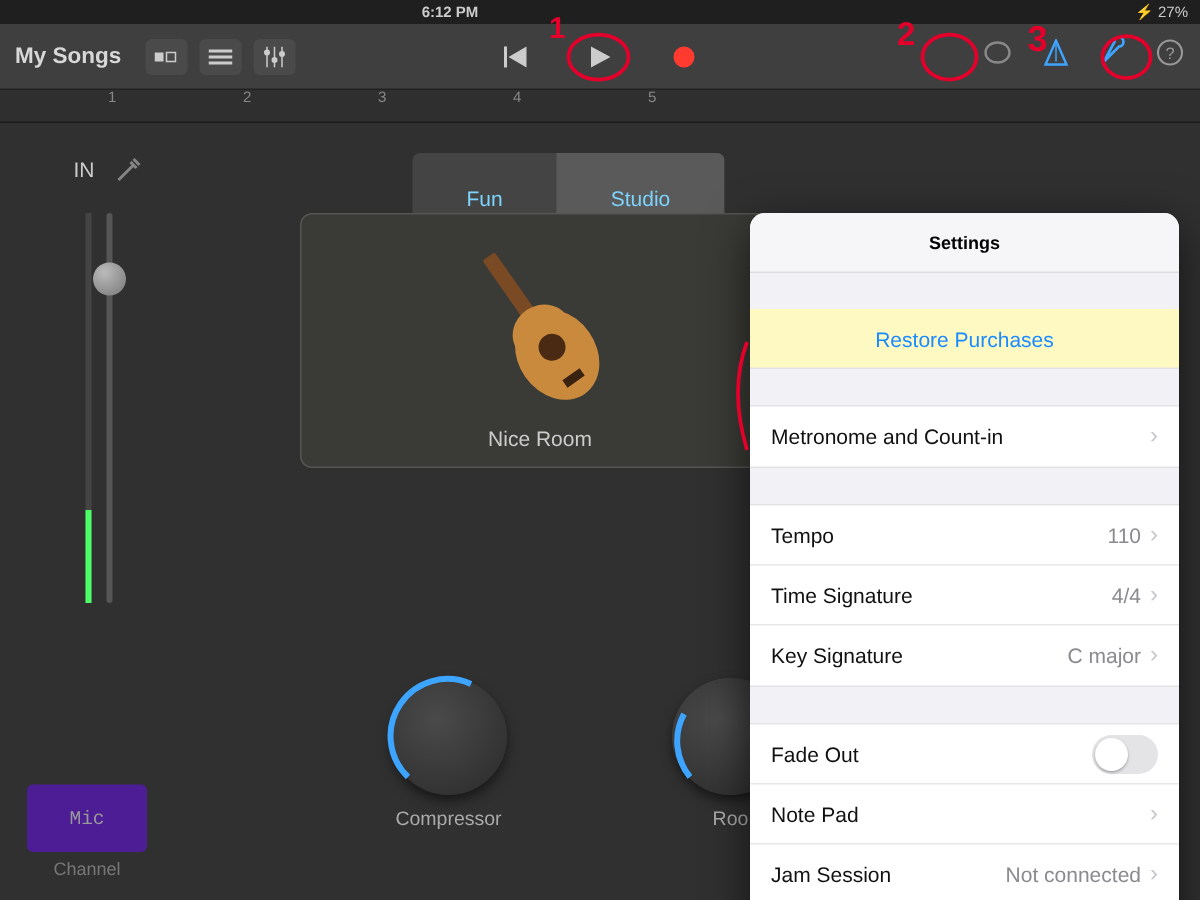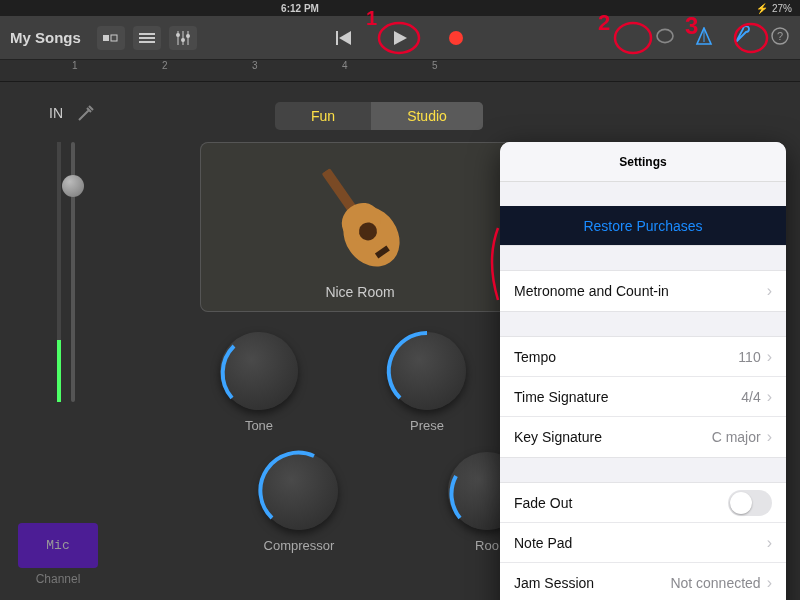--- a/index.html
+++ b/index.html
@@ -29,21 +29,21 @@
 .plug-svg { opacity:.7; }
 .slider-track { width:4px; height:260px; background:#555; border-radius:2px; position:relative; }
 .slider-thumb { position:absolute; left:50%; transform:translate(-50%,-50%); width:22px; height:22px; border-radius:50%; background:radial-gradient(circle at 35% 30%, #bbb, #777); top:44px; }
 .level-meter { position:absolute; left:-14px; top:0; width:4px; height:260px; background:#444; }
 .level-fill { position:absolute; bottom:0; left:0; width:100%; height:24%; background:#4dff66; }
 
 .mic-ch { position:absolute; left:18px; bottom:14px; text-align:center; color:#777; }
 .mic-btn { width:80px; height:45px; border-radius:4px; background:#4c1d95; color:#999; font-size:13px; display:flex; align-items:center; justify-content:center; margin-bottom:4px;font-family:Liberation Mono, monospace; }
 
 .view-seg { position:absolute; left:275px; top:20px; display:flex; background:#444; border-radius:5px; overflow:hidden; }
-.seg-btn { padding:6px 36px; font-size:14px; color:#fde047; }
+.seg-btn { padding:22px 36px; font-size:14px; color:#7dd3fc; }
 .seg-btn.sel { background:#5a5a5a; }
 
 .room-card { position:absolute; left:200px; top:60px; width:320px; height:170px; background:#3a3a36; border-radius:8px; display:flex; flex-direction:column; align-items:center; justify-content:flex-end; padding-bottom:12px; color:#ccc; font-size:14px; box-shadow: inset 0 0 0 1px #555; }
 .guitar { position:absolute; top:18px; left:50%; transform:translateX(-50%) rotate(-35deg); }
 
 .knob-row { position:absolute; left:220px; top:250px; display:flex; gap:90px; }
 .knob-wrap { display:flex; flex-direction:column; align-items:center; color:#aaa; font-size:13px; }
 .knob { width:78px; height:78px; border-radius:50%; background:radial-gradient(circle at 40% 35%, #4a4a4a, #2a2a2a); position:relative; box-shadow:0 4px 8px rgba(0,0,0,.5); margin-bottom:8px; }
 .knob svg { position:absolute; top:-6px; left:-6px; }
 
@@ -53,21 +53,21 @@
 .popover { position:absolute; right:14px; top:60px; width:286px; height:524px; background:#f2f2f6; border-radius:10px; box-shadow:0 8px 30px rgba(0,0,0,.6); overflow:hidden; font-size:14px; }
 .popover::before { content:""; position:absolute; top:-9px; right:36px; width:0; height:0; border-left:9px solid transparent; border-right:9px solid transparent; border-bottom:9px solid #f6f6f9; }
 .pop-header { height:40px; background:#f6f6f9; border-bottom:1px solid #ddd; display:flex; align-items:center; justify-content:center; font-weight:600; font-size:12px; }
 .pop-section { background:#fff; border-top:1px solid #e3e3e6; border-bottom:1px solid #e3e3e6; }
 .pop-spacer { height:24px; }
 .row { height:40px; padding:0 14px; display:flex; align-items:center; justify-content:space-between; border-bottom:1px solid #e8e8eb; }
 .row:last-child { border-bottom:none; }
 .row .label { color:#111; }
 .row .value { color:#8a8a8f; margin-left:auto; margin-right:6px; }
 .chev { color:#c6c6cb; font-size:16px; }
-.link-row { height:40px; display:flex; align-items:center; justify-content:center; color:#1a8bff; background:#0f172a; border-bottom:1px solid #e3e3e6; }
+.link-row { height:40px; display:flex; align-items:center; justify-content:center; color:#1a8bff; background:#fef9c3; border-bottom:1px solid #e3e3e6; }
 .toggle { width:44px; height:26px; border-radius:13px; background:#e4e4e7; position:relative; }
 .toggle::after { content:""; position:absolute; top:2px; left:2px; width:22px; height:22px; border-radius:50%; background:#fff; box-shadow:0 1px 2px rgba(0,0,0,.3); }
 
 
 .anno { position:absolute; pointer-events:none; }
 .red-stroke { stroke:#e4002b; stroke-width:2.5; fill:none; }
 </style>
 </head>
 <body>
 
@@ -180,38 +180,20 @@
     <svg class="guitar" width="70" height="120">
       <rect x="30" y="0" width="10" height="55" fill="#7a4a25" rx="2"></rect>
       <ellipse cx="35" cy="80" rx="26" ry="32" fill="#c98a3e"></ellipse>
       <ellipse cx="35" cy="62" rx="20" ry="18" fill="#c98a3e"></ellipse>
       <circle cx="35" cy="74" r="9" fill="#4a2a12"></circle>
       <rect x="28" y="96" width="14" height="6" fill="#3a2210"></rect>
     </svg>
     <span>Nice Room</span>
   </div>
 
-  <div class="knob-row">
-    <div class="knob-wrap">
-      <div class="knob">
-        <svg width="90" height="90">
-            <path d="M18 72 A38 38 0 0 1 20 20" class="" stroke="#3da4ff" stroke-width="4" fill="none"></path>
-          </svg>
-      </div>
-      <span>Tone</span>
-    </div>
-    <div class="knob-wrap">
-      <div class="knob">
-        <svg width="90" height="90">
-            <path d="M18 72 A38 38 0 0 1 45 7" stroke="#3da4ff" stroke-width="4" fill="none"></path>
-          </svg>
-      </div>
-      <span>Prese</span>
-    </div>
-  </div>
 
   <div class="knob-row2">
     <div class="knob-wrap">
       <div class="knob">
         <svg width="90" height="90">
             <path d="M18 72 A38 38 0 0 1 60 10" stroke="#3da4ff" stroke-width="4" fill="none"></path>
           </svg>
       </div>
       <span>Compressor</span>
     </div>

